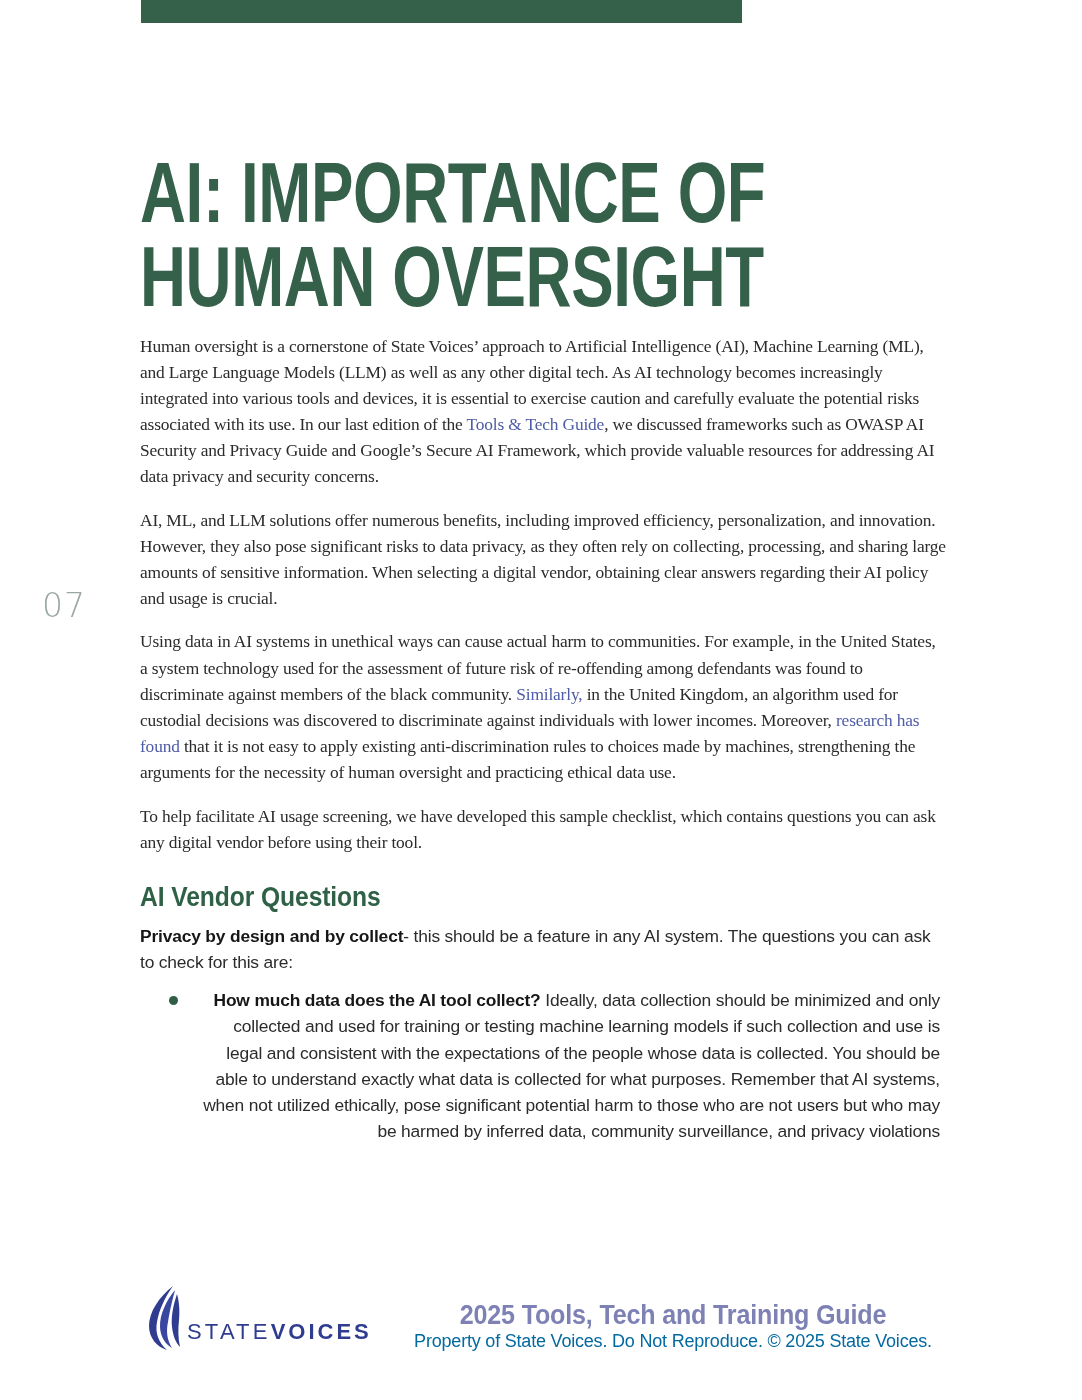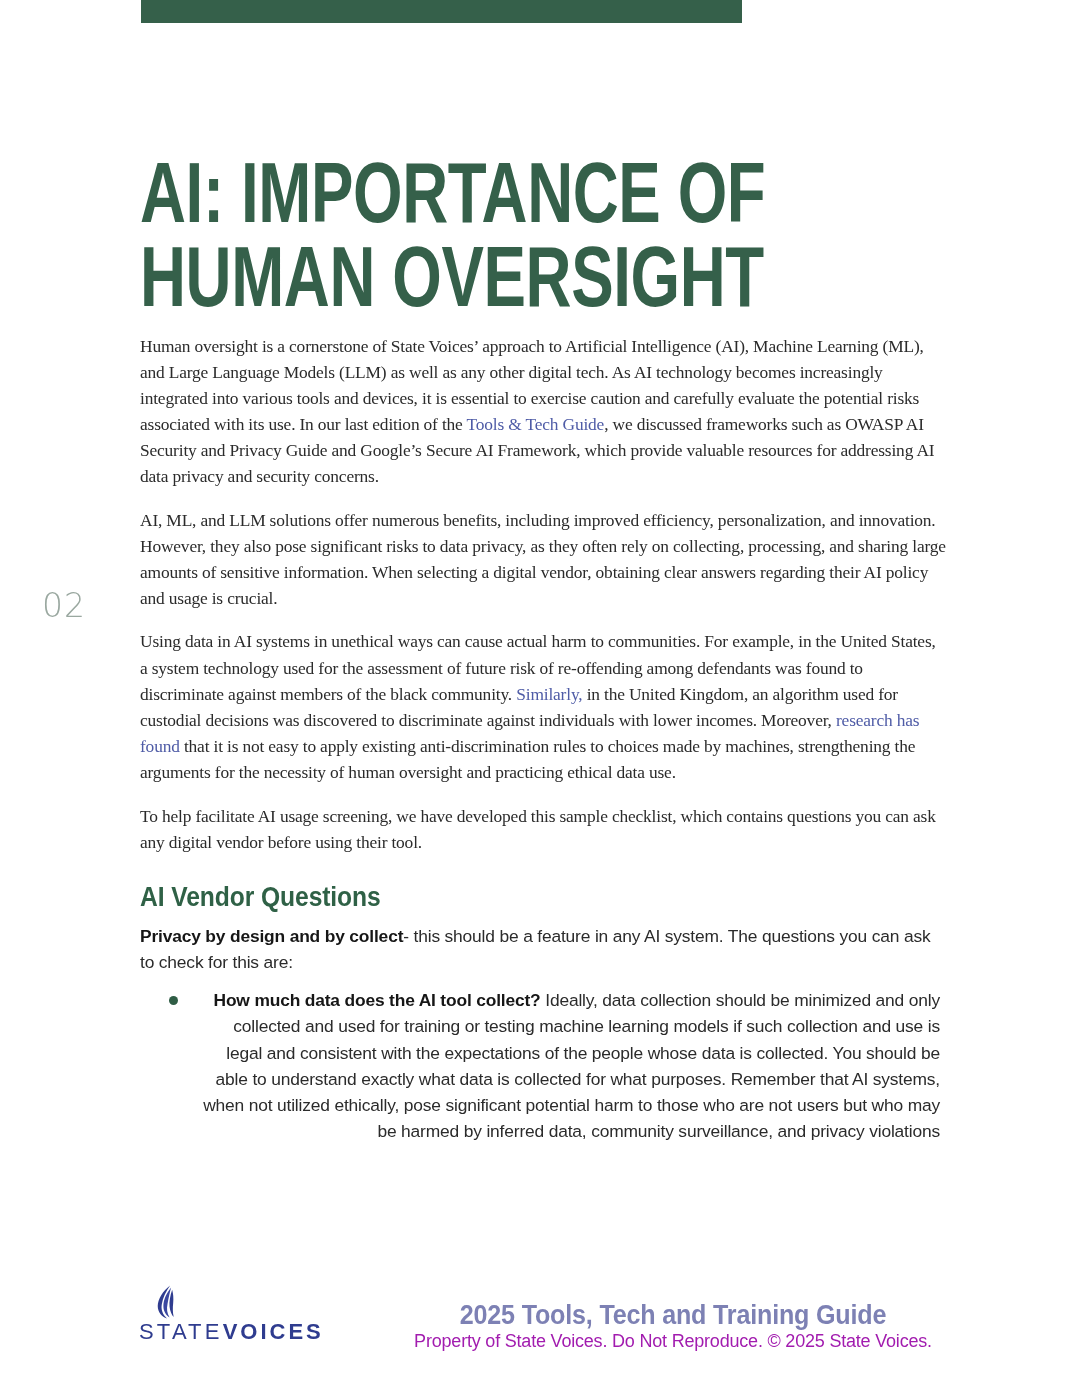--- a/index.html
+++ b/index.html
@@ -139,22 +139,22 @@
     left: 0;
     top: 1283px;
     width: 1082px;
     height: 90px;
   }
   .logo-wrap {
     position: absolute;
     left: 143px;
     top: 2px;
     display: flex;
+    align-items: flex-end;
     height: 66px;
-    flex-direction: column;
   }
   .logo-mark {
     width: 48px;
     height: 66px;
     display: block;
   }
   .logo-text {
     font-size: 22px;
     letter-spacing: 3.2px;
     color: #2f3c8f;
@@ -176,34 +176,34 @@
     font-family: "Liberation Sans Narrow", "Liberation Sans", sans-serif;
     font-weight: bold;
     font-size: 27px;
     color: #7d81b4;
     letter-spacing: -0.2px;
     line-height: 1.05;
     transform: scaleX(0.93);
   }
   .copyright {
     font-size: 18px;
-    color: #a21caf;
+    color: #0369a1;
     letter-spacing: -0.2px;
     margin-top: 2px;
     font-weight: 300;
   }
 </style>
 </head>
 <body>
 
 <div class="page">
 
   <div class="top-bar"></div>
 
-  <div class="page-number">02</div>
+  <div class="page-number">07</div>
 
   <div class="content">
 
     <h1 class="doc-title">AI: IMPORTANCE OF
 HUMAN OVERSIGHT</h1>
 
     <p class="para"><span>Human oversight is a cornerstone of State Voices’ approach to Artificial Intelligence (AI), Machine Learning (ML), and Large Language Models (LLM) as well as any other digital tech. As AI technology becomes increasingly integrated into various tools and devices, it is essential to exercise caution and carefully evaluate the potential risks associated with its use. In our last edition of the </span><a class="link" href="#">Tools &amp; Tech Guide</a><span>, we discussed frameworks such as OWASP AI Security and Privacy Guide and Google’s Secure AI Framework, which provide valuable resources for addressing AI data privacy and security concerns.</span></p>
 
     <p class="para">AI, ML, and LLM solutions offer numerous benefits, including improved efficiency, personalization, and innovation. However, they also pose significant risks to data privacy, as they often rely on collecting, processing, and sharing large amounts of sensitive information. When selecting a digital vendor, obtaining clear answers regarding their AI policy and usage is crucial.</p>
 

